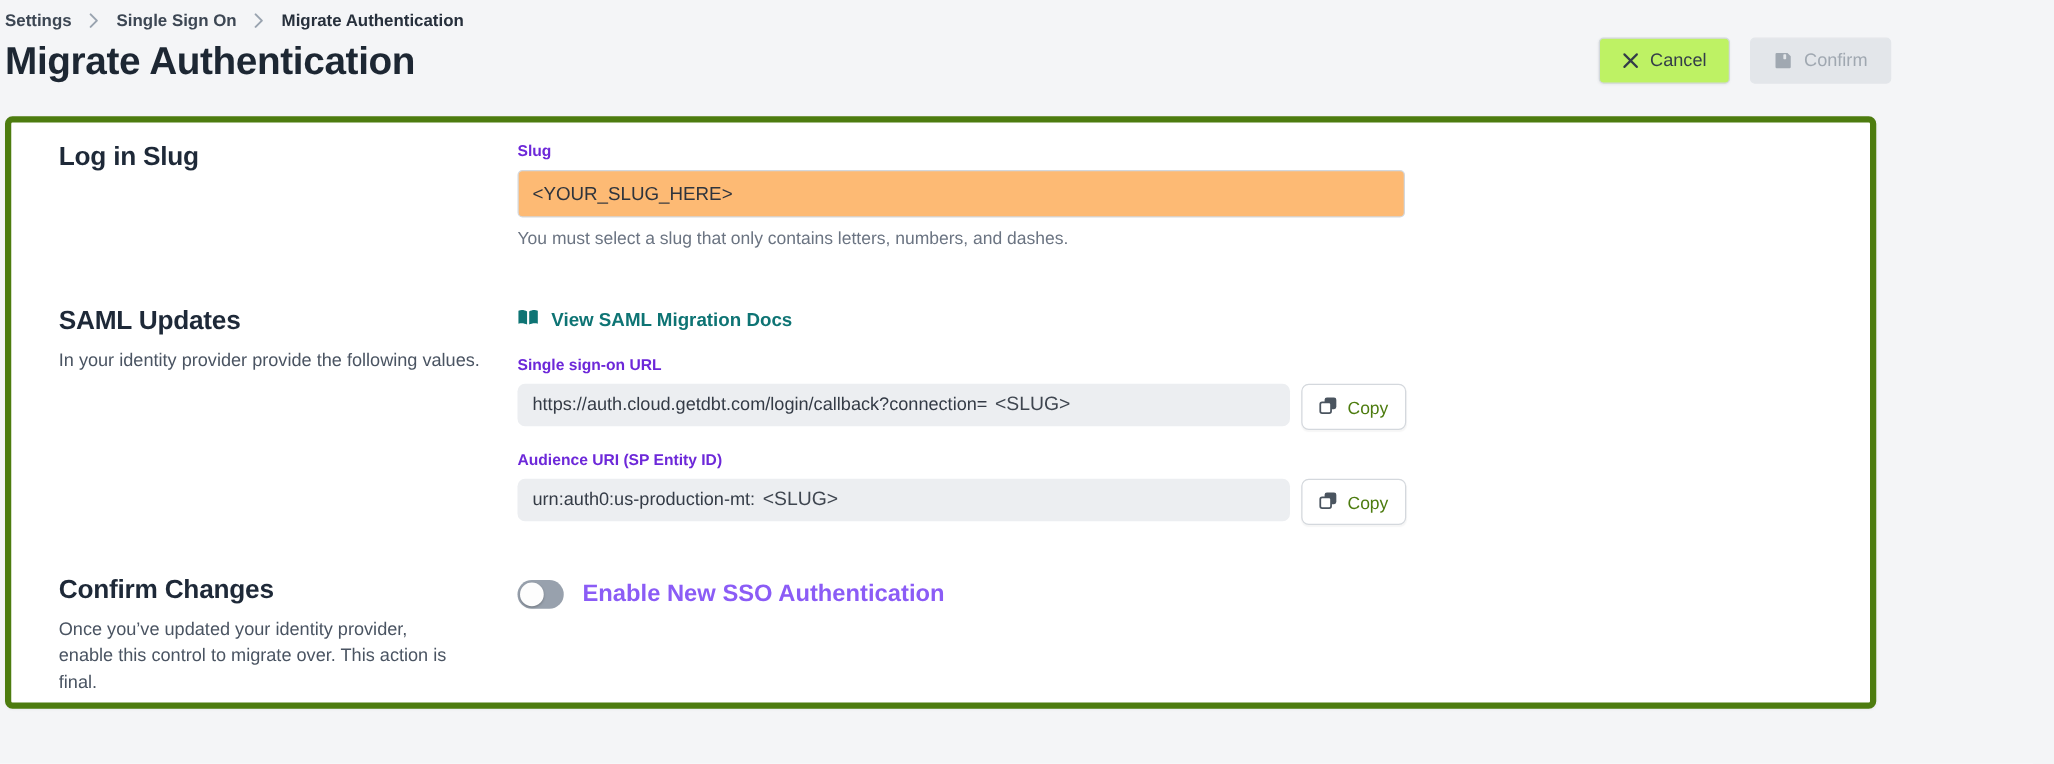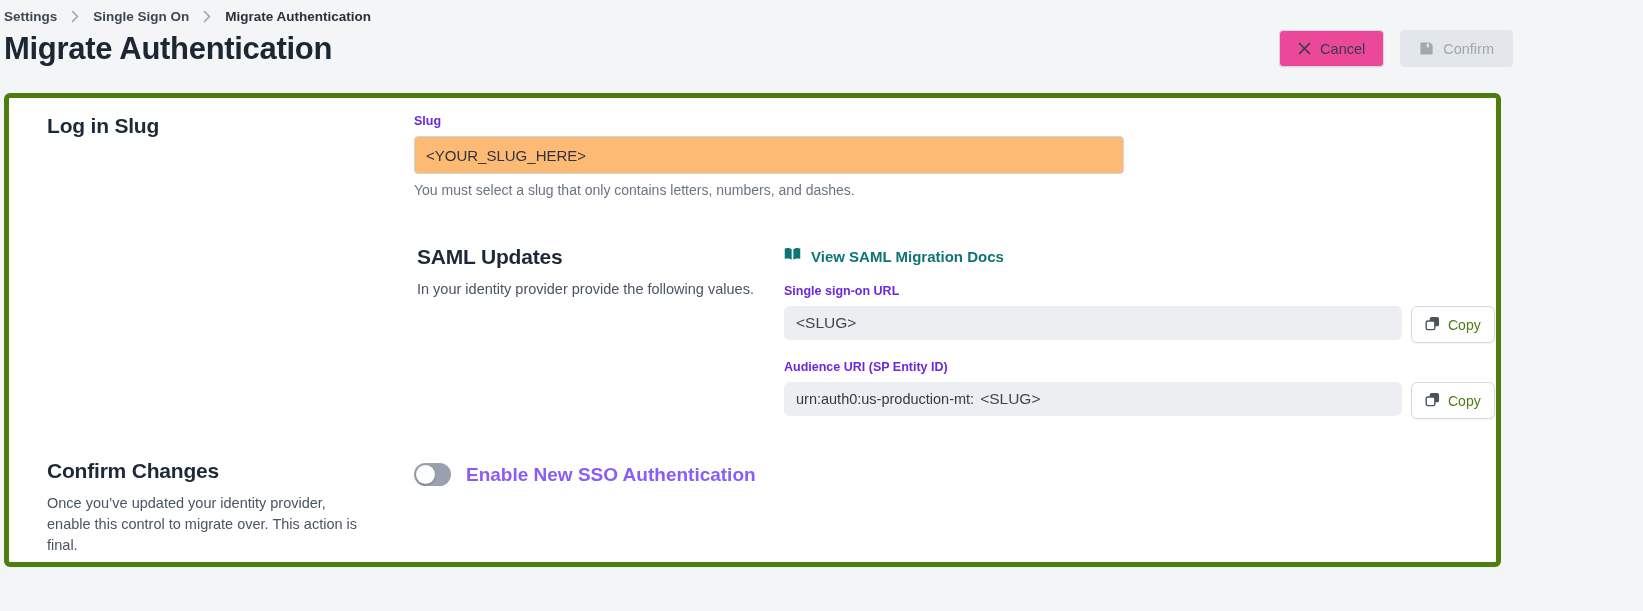--- a/index.html
+++ b/index.html
@@ -21,21 +21,21 @@
   
   .header-row { display:flex; justify-content:space-between; align-items:center; margin-top:6px; }
   .page-title { font-size:31px; font-weight:700; color:#1d2733; letter-spacing:-0.3px; }
   .header-actions { display:flex; gap:16px; }
   .btn {
     display:flex; align-items:center; gap:9px;
     height:37px; padding:0 18px; border-radius:4px;
     font-size:14.5px; font-family:inherit; cursor:pointer;
   }
   .btn-cancel {
-    background:#ec4899; border:1px solid #d3d8dd; color:#343d49;
+    background:#bef264; border:1px solid #d3d8dd; color:#343d49;
     box-shadow:0 1px 2px rgba(0,0,0,0.05);
   }
   .btn-confirm {
     background:#e3e6ea; border:1px solid #e3e6ea; color:#a0a8b1; cursor:default;
   }
   .btn svg { display:block; }
 
   
   .card {
     margin-top:26px; width:1497px; height:474px;
@@ -85,21 +85,21 @@
   .toggle {
     position:relative; width:37px; height:23px; border-radius:12px;
     background:#98a1ad; cursor:pointer; flex-shrink:0;
   }
   .toggle .knob {
     position:absolute; left:2px; top:2px; width:19px; height:19px;
     border-radius:50%; background:#fdfdfd; box-shadow:0 1px 2px rgba(0,0,0,0.25);
   }
   .toggle-label { font-size:19px; font-weight:700; color:#8b5cf6; }
 
-  .mt-sect2 { margin-top:47px;justify-content:flex-end; }
+  .mt-sect2 { margin-top:47px; }
   .mt-sect3 { margin-top:40px; }
 </style>
 </head>
 <body>
 
 <div class="content">
 
   <nav class="breadcrumb">
     <span class="crumb">Settings</span>
     <span class="crumb-sep">
@@ -165,20 +165,21 @@
               <path d="M17.2 1.2 C14.8 0.2 11.8 0.6 9.9 1.9 V13 C11.8 11.8 14.8 11.4 17.2 12.2 Z" fill="#0e7474"></path>
             </svg>
           </span>
           <span class="link-label">View SAML Migration Docs</span>
         </a>
 
         <div class="field-group" style="margin-top:19px;">
           <div class="field-label">Single sign-on URL</div>
           <div class="value-row">
             <div class="readonly-field">
+              <span class="ro-val">https://auth.cloud.getdbt.com/login/callback?connection=</span>
               <span class="ro-slug">&lt;SLUG&gt;</span>
             </div>
             <button class="btn-copy">
               <span>
                 <svg width="15" height="15" viewBox="0 0 16 16">
                   <rect x="5" y="1" width="10" height="10" rx="2" fill="#4a545f"></rect>
                   <rect x="1.3" y="5.3" width="9.2" height="9.2" rx="1.6" fill="#ffffff" stroke="#4a545f" stroke-width="1.5"></rect>
                 </svg>
               </span>
               <span>Copy</span>

